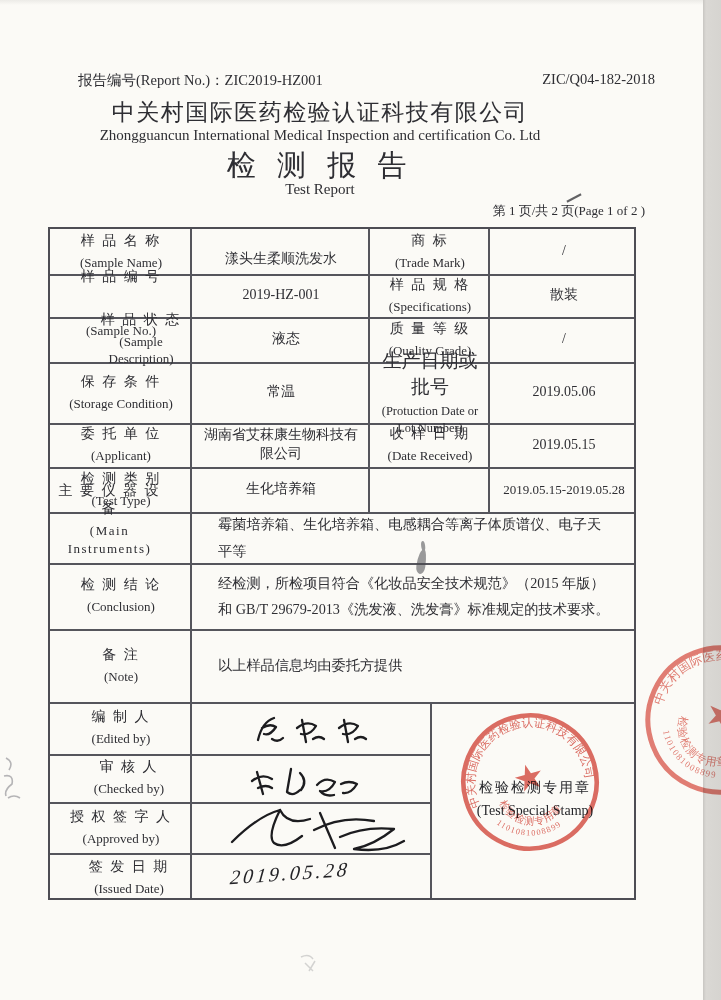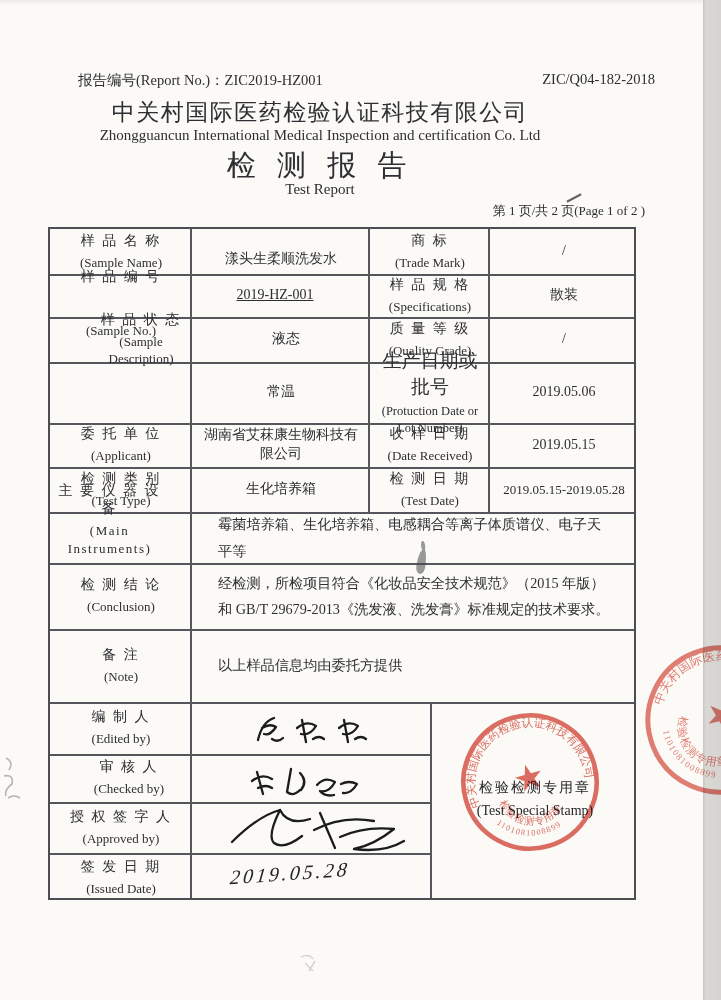--- a/index.html
+++ b/index.html
@@ -112,21 +112,21 @@
     <span class="lab-en">(Trade Mark)</span>
   </div>
   <div class="cell" style="left:440px;top:0;width:148px;height:45px;">
     <span class="val">/</span>
   </div>
 
   <div class="cell" style="left:0;top:45px;width:142px;height:59px;gap:32px;">
     <span class="lab-cn">样 品 编 号</span>
     <span class="lab-en">(Sample No.)</span>
   </div>
-  <div class="cell" style="left:136px;top:45px;width:178px;height:43px;text-decoration:underline;">
+  <div class="cell" style="left:142px;top:45px;width:178px;height:43px;">
     <span class="val">2019-HZ-001</span>
   </div>
   <div class="cell" style="left:320px;top:45px;width:120px;height:43px;">
     <span class="lab-cn">样 品 规 格</span>
     <span class="lab-en">(Specifications)</span>
   </div>
   <div class="cell" style="left:440px;top:45px;width:148px;height:43px;">
     <span class="val">散装</span>
   </div>
 
@@ -138,20 +138,24 @@
     <span class="val">液态</span>
   </div>
   <div class="cell" style="left:320px;top:88px;width:120px;height:45px;">
     <span class="lab-cn">质 量 等 级</span>
     <span class="lab-en">(Quality Grade)</span>
   </div>
   <div class="cell" style="left:440px;top:88px;width:148px;height:45px;">
     <span class="val">/</span>
   </div>
 
+  <div class="cell" style="left:0;top:133px;width:142px;height:61px;">
+    <span class="lab-cn">保 存 条 件</span>
+    <span class="lab-en">(Storage Condition)</span>
+  </div>
   <div class="cell" style="left:142px;top:133px;width:178px;height:61px;">
     <span class="val">常温</span>
   </div>
   <div class="cell" style="left:320px;top:133px;width:120px;height:61px;padding:0 4px;">
     <span class="lab-cn tight">生产日期或批号</span>
     <span class="lab-en" style="font-size:12.5px;">(Protuction Date or Lot Number)</span>
   </div>
   <div class="cell" style="left:440px;top:133px;width:148px;height:61px;">
     <span class="val">2019.05.06</span>
   </div>
@@ -171,24 +175,20 @@
     <span class="val">2019.05.15</span>
   </div>
 
   <div class="cell" style="left:0;top:238px;width:142px;height:45px;">
     <span class="lab-cn">检 测 类 别</span>
     <span class="lab-en">(Test Type)</span>
   </div>
   <div class="cell" style="left:142px;top:238px;width:178px;height:45px;">
     <span class="val">生化培养箱</span>
   </div>
-  <div class="cell" style="left:320px;top:238px;width:120px;height:45px;">
-    <span class="lab-cn">检 测 日 期</span>
-    <span class="lab-en">(Test Date)</span>
-  </div>
   <div class="cell" style="left:440px;top:238px;width:148px;height:45px;">
     <span class="val sm">2019.05.15-2019.05.28</span>
   </div>
 
   <div class="cell" style="left:0;top:265px;width:119px;height:51px;">
     <span class="lab-cn">主 要 仪 器 设 备</span>
     <span class="lab-en sp">(Main Instruments)</span>
   </div>
   <div class="cell leftcell" style="left:142px;top:283px;width:446px;height:51px;">
     <span class="val">霉菌培养箱、生化培养箱、电感耦合等离子体质谱仪、电子天平等</span>
@@ -218,21 +218,21 @@
   <div class="cell" style="left:0;top:525px;width:158px;height:48px;">
     <span class="lab-cn">审 核 人</span>
     <span class="lab-en">(Checked by)</span>
   </div>
 
   <div class="cell" style="left:0;top:573px;width:142px;height:51px;">
     <span class="lab-cn">授 权 签 字 人</span>
     <span class="lab-en">(Approved by)</span>
   </div>
 
-  <div class="cell" style="left:0;top:624px;width:142px;height:49px;">
+  <div class="cell" style="left:8px;top:624px;width:142px;height:49px;">
     <span class="lab-cn">签 发 日 期</span>
     <span class="lab-en">(Issued Date)</span>
   </div>
 
   <div class="cell" style="left:382px;top:473px;width:206px;height:196px;">
     <span class="stamp-overlay-cn" style="position:static;">检验检测专用章</span>
     <span class="stamp-overlay-en" style="position:static;margin-top:4px;">(Test Special Stamp)</span>
   </div>
 </div>
 

